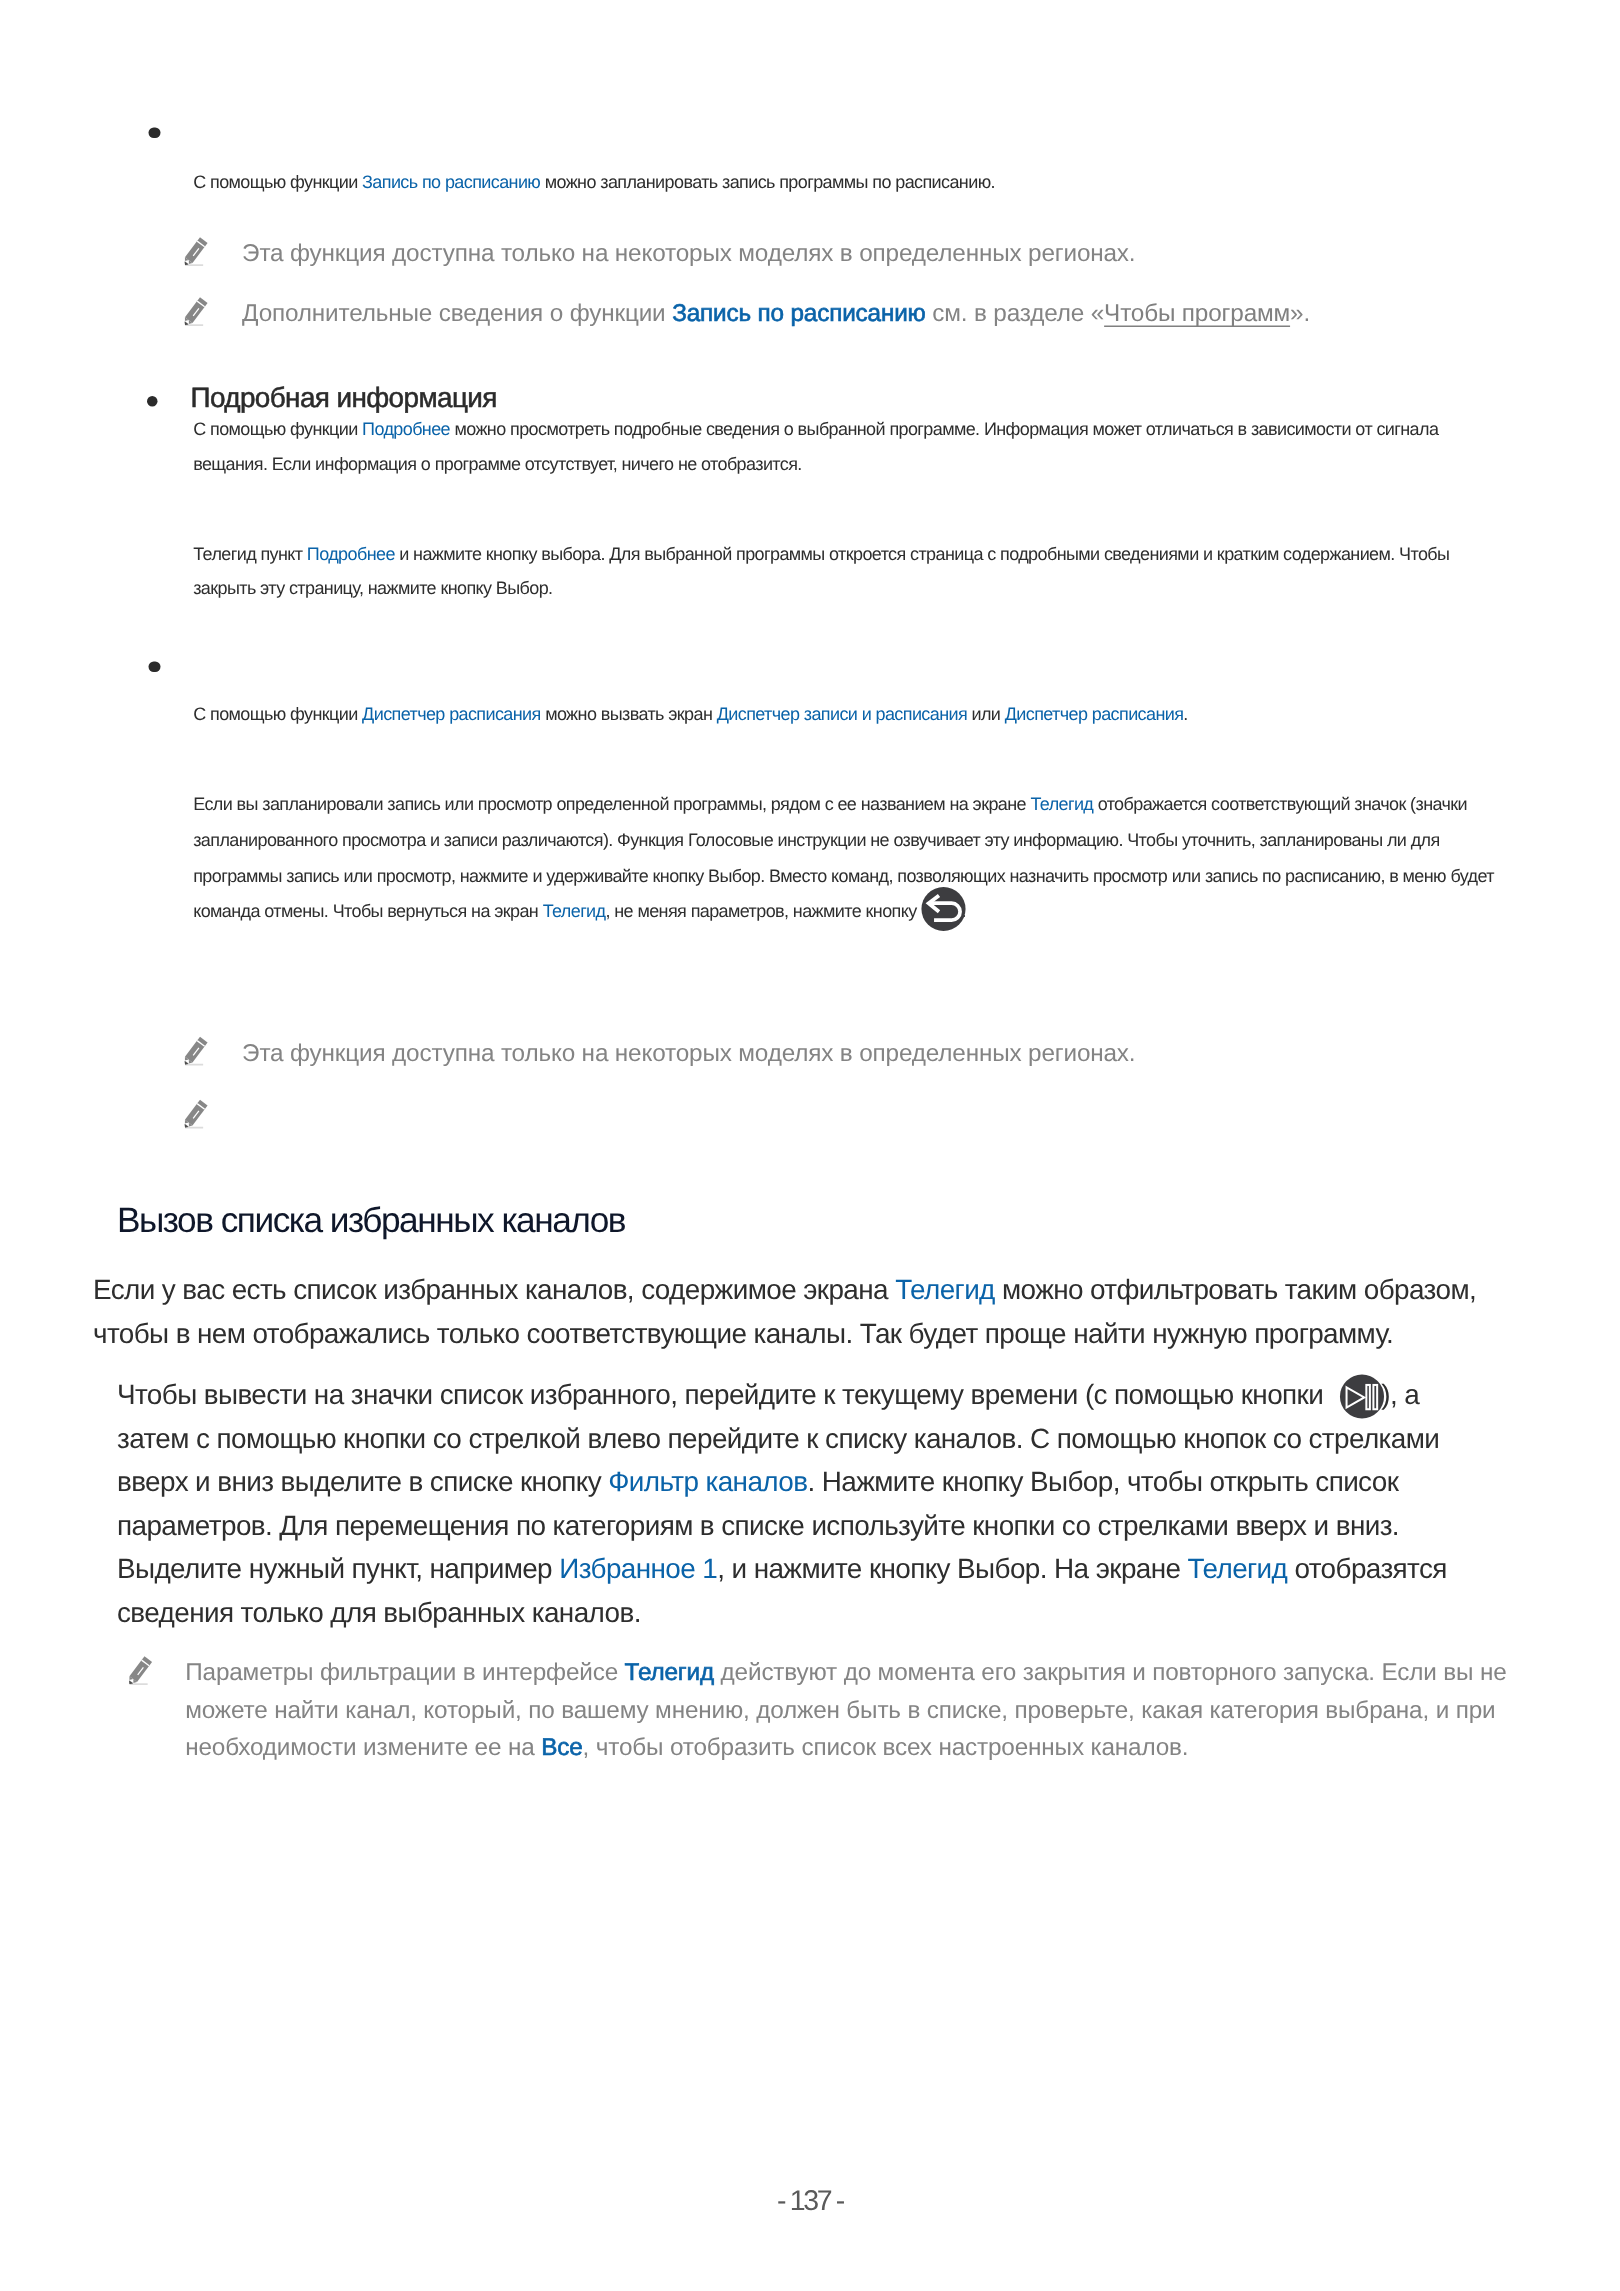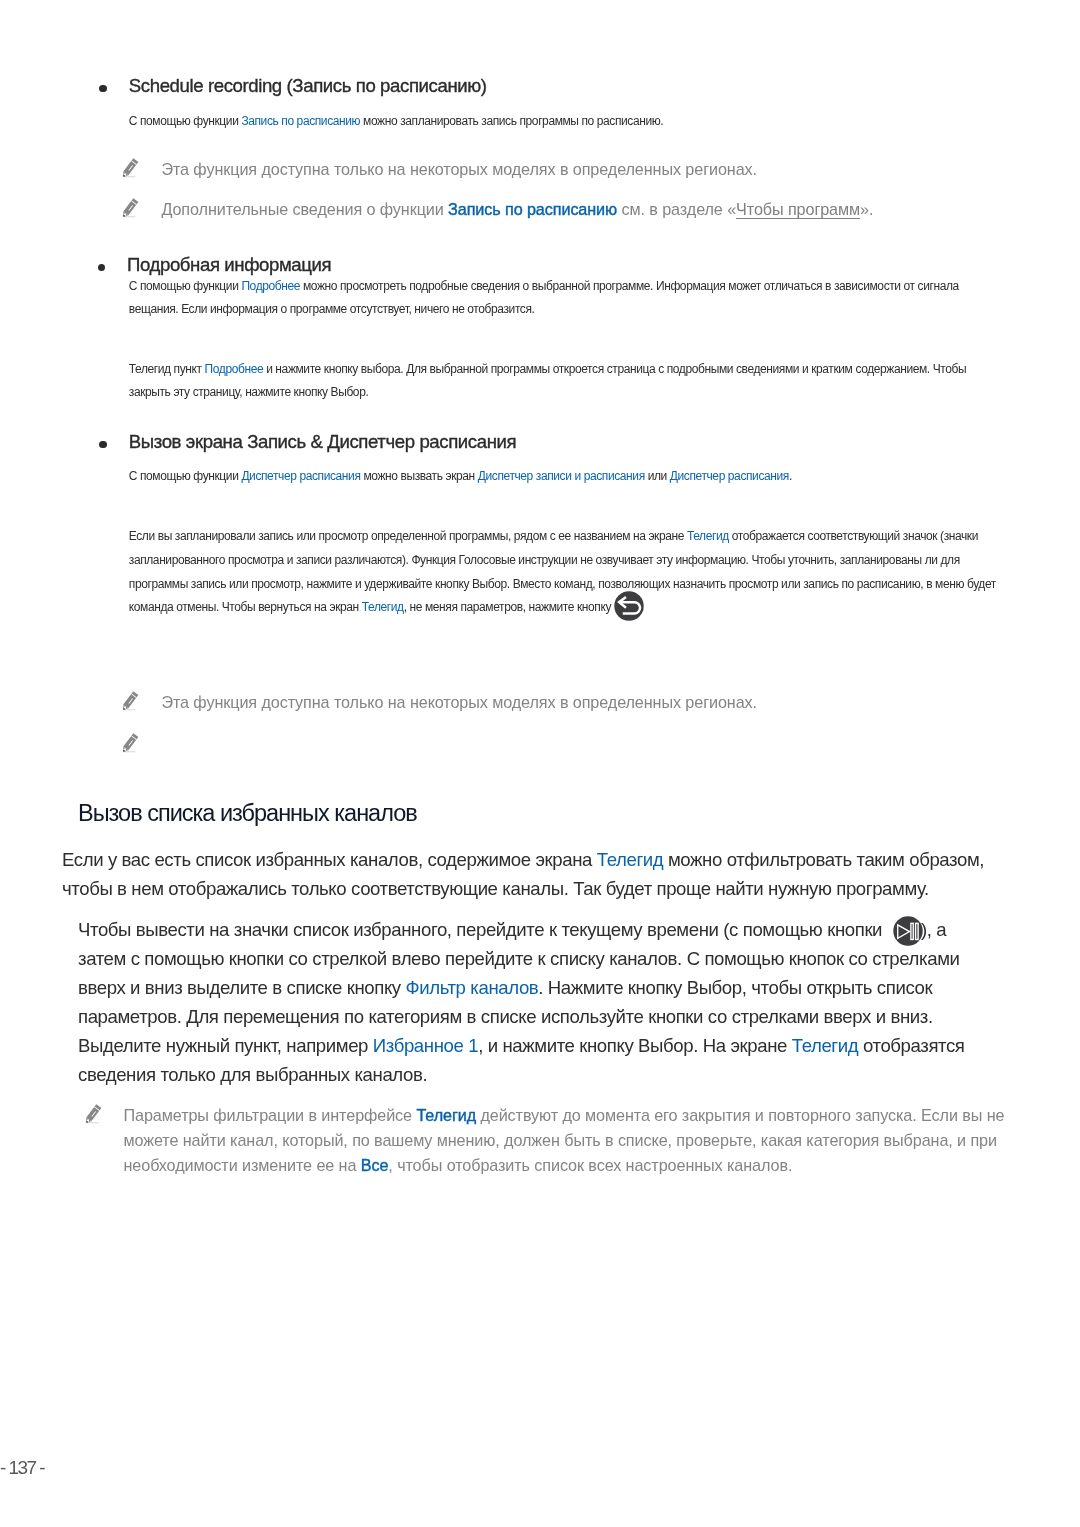--- a/index.html
+++ b/index.html
@@ -27,29 +27,29 @@
 
     .sec{font-size:23.5px;line-height:30px;letter-spacing:-1px;
       font-weight:400;color:#0f172a;margin:0;}
 
   .icon-circle{display:inline-block;position:relative;width:30px;height:14px;
       vertical-align:-2px;line-height:0;}
   .icon-return{margin:0 -3px 0 0;}
   .icon-play{margin:0 -2px 0 6px;}
   .icon-circle svg{position:absolute;left:0;top:-8px;}
 
-  .pagenum{position:absolute;left:0;top:1458.2px;width:1080px;text-align:left;
+  .pagenum{position:absolute;left:0;top:1458.2px;width:1080px;text-align:center;
       font-size:19px;line-height:20px;letter-spacing:-1.55px;color:#5a5a5a;}
 </style>
 </head>
 <body>
 
 <div class="page">
   <div id="doc">
-      <div class="blk bullet-title" style="left: 128.8px; top: 72.9px; width: 871px;"><span class="dot" style="left:-29.5px;top:12.2px"></span><span>Schedule recording (Запись по расписанию)</span></div>
+      <div class="blk bullet-title" style="left: 128.8px; top: 72.9px; width: 871px;"><span class="dot" style="left:-29.5px;top:12.2px"></span></div>
       <div class="blk body-p" style="left: 128.8px; top: 110.2px; width: 871px;"><span>С помощью функции </span><span class="blue">Запись по расписанию</span><span> можно запланировать запись программы по расписанию.</span></div>
       <div class="blk note" style="left: 161.4px; top: 157.2px; width: 838px;"><span class="pencil" style="left:-43.400000000000006px;top:0px"><svg viewBox="0 0 24 24" width="23" height="23">
             <path d="M5.6 20.6 H18.2" stroke="#dcdcdc" stroke-width="1.2" fill="none"></path>
             <g transform="rotate(37 12 12)">
               <rect x="8.7" y="1.0" width="6.6" height="17.4" fill="#878787"></rect>
               <rect x="8.7" y="3.9" width="6.6" height="0.9" fill="#ffffff"></rect>
               <rect x="12.3" y="7.6" width="0.85" height="6.6" fill="#ffffff"></rect>
               <path d="M8.7 18.4 L15.3 18.4 L12.0 22.7 Z" fill="#878787"></path>
               <path d="M10.25 20.9 L13.75 20.9 L12.0 22.7 Z" fill="#4d4d4d"></path>
               <path d="M10.1 20.65 L13.9 20.65 L12.0 18.3 Z" fill="#ffffff"></path>
@@ -62,21 +62,21 @@
               <rect x="8.7" y="3.9" width="6.6" height="0.9" fill="#ffffff"></rect>
               <rect x="12.3" y="7.6" width="0.85" height="6.6" fill="#ffffff"></rect>
               <path d="M8.7 18.4 L15.3 18.4 L12.0 22.7 Z" fill="#878787"></path>
               <path d="M10.25 20.9 L13.75 20.9 L12.0 22.7 Z" fill="#4d4d4d"></path>
               <path d="M10.1 20.65 L13.9 20.65 L12.0 18.3 Z" fill="#ffffff"></path>
             </g>
           </svg></span><span>Дополнительные сведения о функции </span><span class="blue-b">Запись по расписанию</span><span> см. в разделе «</span><span class="ul">Чтобы программ</span><span>».</span></div>
       <div class="blk bullet-title" style="left: 127px; top: 235.8px; width: 871px; margin-top: 16px;"><span class="dot" style="left:-29.5px;top:12.2px"></span><span>Подробная информация</span></div>
       <div class="blk body-p" style="left: 128.8px; top: 274.7px; width: 871px;"><span>С помощью функции </span><span class="blue">Подробнее</span><span> можно просмотреть подробные сведения о выбранной программе. Информация может отличаться в зависимости от сигнала вещания. Если информация о программе отсутствует, ничего не отобразится.</span></div>
       <div class="blk body-p" style="left: 128.8px; top: 357.7px; width: 871px;"><span>Телегид пункт </span><span class="blue">Подробнее</span><span> и нажмите кнопку выбора. Для выбранной программы откроется страница с подробными сведениями и кратким содержанием. Чтобы закрыть эту страницу, нажмите кнопку Выбор.</span></div>
-      <div class="blk bullet-title" style="left: 128.8px; top: 428.6px; width: 871px;"><span class="dot" style="left:-29.5px;top:12.2px"></span><span>Вызов экрана Запись &amp; Диспетчер расписания</span></div>
+      <div class="blk bullet-title" style="left: 128.8px; top: 428.6px; width: 871px;"><span class="dot" style="left:-29.5px;top:12.2px"></span></div>
       <div class="blk body-p" style="left: 128.8px; top: 465px; width: 871px;"><span>С помощью функции </span><span class="blue">Диспетчер расписания</span><span> можно вызвать экран </span><span class="blue">Диспетчер записи и расписания</span><span> или </span><span class="blue">Диспетчер расписания</span><span>.</span></div>
       <div class="blk body-p" style="left: 128.8px; top: 525.3px; width: 874px;"><span>Если вы запланировали запись или просмотр определенной программы, рядом с ее названием на экране </span><span class="blue">Телегид</span><span> отображается соответствующий значок (значки запланированного просмотра и записи различаются). Функция Голосовые инструкции не озвучивает эту информацию. Чтобы уточнить, запланированы ли для программы запись или просмотр, нажмите и удерживайте кнопку Выбор. Вместо команд, позволяющих назначить просмотр или запись по расписанию, в меню будет команда отмены. Чтобы вернуться на экран </span><span class="blue">Телегид</span><span>, не меняя параметров, нажмите кнопку </span><span class="icon-circle icon-return"><svg viewBox="0 0 30 30" width="30" height="30">
             <circle cx="15" cy="15" r="14.7" fill="#3d3d40"></circle>
             <path d="M6.2 11.15 H20.4 A5.65 5.65 0 0 1 20.4 22.45 H8.7" fill="none" stroke="#fff" stroke-width="2.5"></path>
             <path d="M12.0 6.0 L5.1 11.15 L12.0 16.8" fill="none" stroke="#fff" stroke-width="2.5" stroke-linejoin="miter"></path>
           </svg></span><span>.</span></div>
       <div class="blk note" style="left: 161.4px; top: 690px; width: 838px;"><span class="pencil" style="left:-43.400000000000006px;top:0px"><svg viewBox="0 0 24 24" width="23" height="23">
             <path d="M5.6 20.6 H18.2" stroke="#dcdcdc" stroke-width="1.2" fill="none"></path>
             <g transform="rotate(37 12 12)">
               <rect x="8.7" y="1.0" width="6.6" height="17.4" fill="#878787"></rect>

